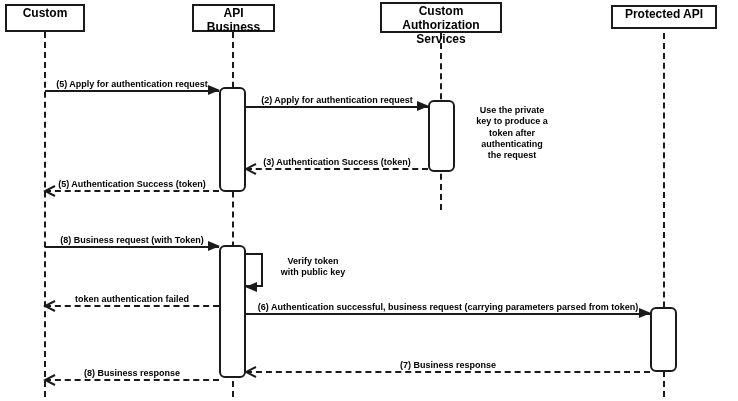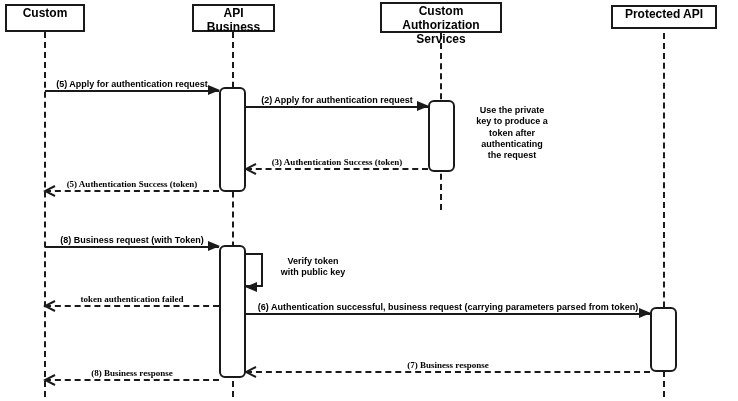--- a/index.html
+++ b/index.html
@@ -12,21 +12,21 @@
     display:flex;align-items:flex-start;justify-content:center;text-align:center;
     font-weight:bold;font-size:12px;line-height:1.15;padding:1px 2px;
   }
   .lifeline{position:absolute;width:0;border-left:2px dashed #1a1a1a;}
   .activation{
     position:absolute;box-sizing:border-box;width:27px;background:#fff;
     border:2px solid #1a1a1a;border-radius:6px;z-index:2;
   }
   .msg{position:absolute;height:0;z-index:3;}
   .msg.solid{border-top:2px solid #1a1a1a;}
-  .msg.dashed{border-top:2px dashed #1a1a1a;font-family:Liberation Serif, serif;}
+  .msg.dashed{border-top:2px dashed #1a1a1a;}
   .msg-label{
     position:absolute;left:0;right:0;bottom:3px;text-align:center;
     white-space:nowrap;font-size:9px;font-weight:bold;
   }
   .head-filled-right{
     position:absolute;right:-1px;top:-7px;width:0;height:0;
     border-top:5px solid transparent;border-bottom:5px solid transparent;
     border-left:12px solid #1a1a1a;
   }
   .head-filled-left-self{

